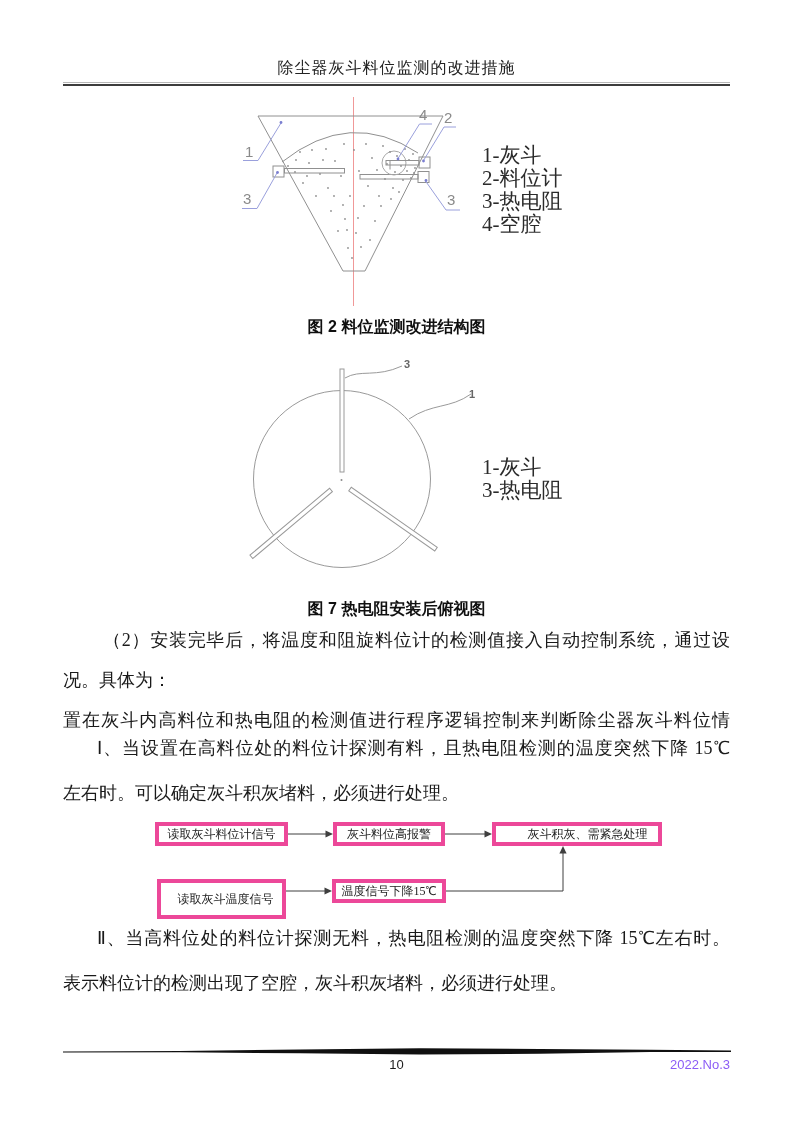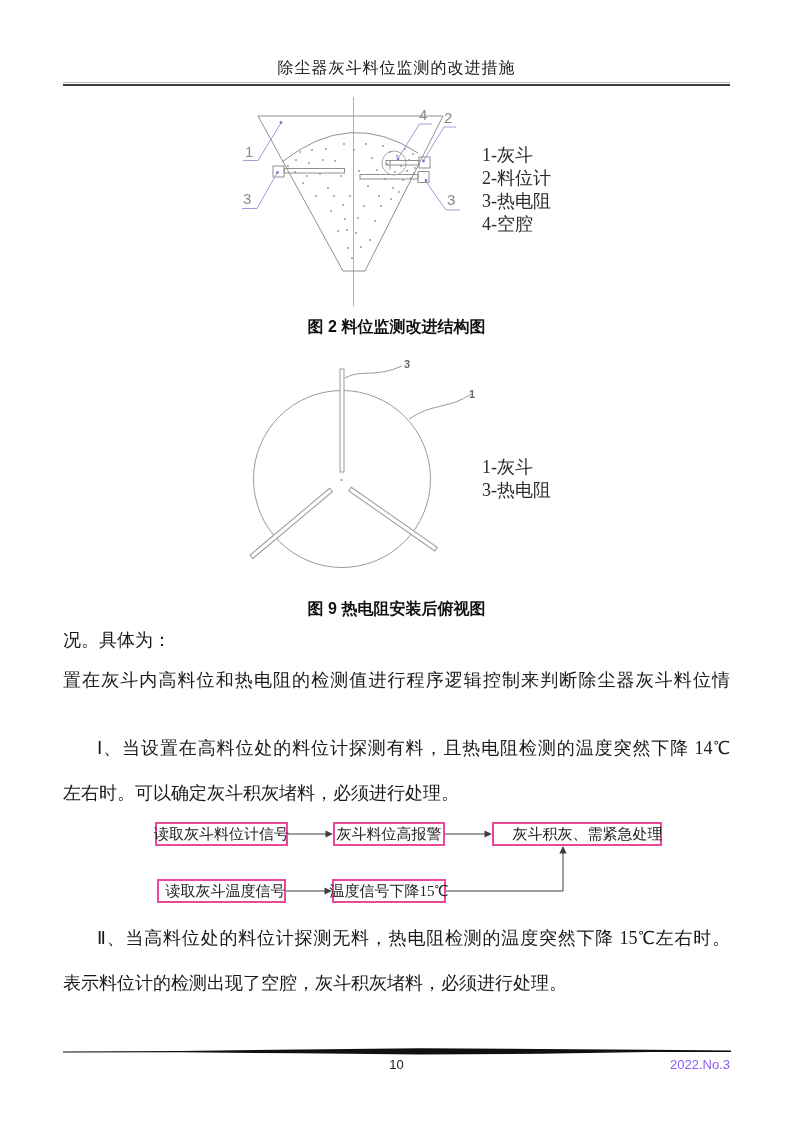--- a/index.html
+++ b/index.html
@@ -10,36 +10,36 @@
   #gfx { position:absolute; left:0; top:0; }
 
   .title { left:0; right:0; top:58px; text-align:center; font-size:16px;
            letter-spacing:1px; color:#222; }
   .rule-light { left:63px; width:667px; top:82px; height:1px; background:#b8b8b8; }
   .rule-dark  { left:63px; width:667px; top:84px; height:2px; background:#3d3d3d; }
 
   .callout2 { font-family:"Liberation Sans", sans-serif; font-size:15px; color:#8a8a8a; }
   .callout3 { font-family:"Liberation Sans", sans-serif; font-size:11px; color:#666;
               font-weight:bold; }
-  .legend { font-size:18px; line-height:23px; color:#2b2b2b; }
+  .legend { font-size:21px; line-height:23px; color:#2b2b2b; }
 
   .caption { left:0; right:0; text-align:center; font-family:"Liberation Sans", sans-serif;
              font-weight:bold; font-size:16px; color:#101010; }
 
   .para { left:63px; width:667px; }
   .pline { white-space:nowrap; text-align:justify; text-align-last:justify;
            font-size:18px; overflow:visible; }
   .pline.last { text-align-last:left; }
   .p1 .pline { height:40px; line-height:40px; }
   .p23 .pline { height:45px; line-height:45px; }
   .ind-a { padding-left:40px; }
   .ind-b { padding-left:34px; }
 
-  .fbox { position:absolute; border:2px solid #ec4899; display:flex; align-items:center;
-          justify-content:center; font-size:15px; white-space:nowrap; color:#222;
+  .fbox { position:absolute; border:4px solid #ec4899; display:flex; align-items:center;
+          justify-content:center; font-size:12px; white-space:nowrap; color:#222;
           background:transparent; }
 
   .footer-page  { left:0; right:0; top:1057px; text-align:center;
                   font-family:Liberation Sans, sans-serif; font-size:13px; color:#1c1c1c; }
   .footer-issue { left:610px; width:120px; top:1057px; text-align:right;
                   font-family:"Liberation Sans", sans-serif; font-size:13px; color:#8b5cf6; }
 </style>
 </head>
 <body>
 
@@ -185,36 +185,37 @@
   <div class="abs caption" style="top:317px;">图 2  料位监测改进结构图</div>
 
   <span class="abs callout3" style="left:404px; top:358px;">3</span>
   <span class="abs callout3" style="left:469px; top:388px;">1</span>
 
   <div class="abs legend" style="left:482px; top:456px;">
     <div>1-灰斗</div>
     <div>3-热电阻</div>
   </div>
 
-  <div class="abs caption" style="top:599px;">图 9  热电阻安装后俯视图</div>
+  <div class="abs caption" style="top:599px;">图 7  热电阻安装后俯视图</div>
 
   <div class="abs para p1" style="top:620px;">
+    <div class="pline ind-a">（2）安装完毕后，将温度和阻旋料位计的检测值接入自动控制系统，通过设</div>
     <div class="pline last">况。具体为：</div>
     <div class="pline">置在灰斗内高料位和热电阻的检测值进行程序逻辑控制来判断除尘器灰斗料位情</div>
   </div>
 
   <div class="abs para p23" style="top:726px;">
-    <div class="pline ind-b">Ⅰ、当设置在高料位处的料位计探测有料，且热电阻检测的温度突然下降 14℃</div>
+    <div class="pline ind-b">Ⅰ、当设置在高料位处的料位计探测有料，且热电阻检测的温度突然下降 15℃</div>
     <div class="pline last">左右时。可以确定灰斗积灰堵料，必须进行处理。</div>
   </div>
 
   <div class="fbox" style="left:155px; top:822px; width:133px; height:24px;">读取灰斗料位计信号</div>
   <div class="fbox" style="left:333px; top:822px; width:112px; height:24px;">灰斗料位高报警</div>
   <div class="fbox" style="left:492px; top:822px; width:170px; height:24px;padding-left:21px;">灰斗积灰、需紧急处理</div>
-  <div class="fbox" style="left:157px; top:879px; width:129px; height:24px;padding-left:8px;">读取灰斗温度信号</div>
+  <div class="fbox" style="left:157px; top:879px; width:129px; height:40px;padding-left:8px;">读取灰斗温度信号</div>
   <div class="fbox" style="left:332px; top:879px; width:114px; height:24px;">温度信号下降15℃</div>
 
   <div class="abs para p23" style="top:916px;">
     <div class="pline ind-b">Ⅱ、当高料位处的料位计探测无料，热电阻检测的温度突然下降 15℃左右时。</div>
     <div class="pline last">表示料位计的检测出现了空腔，灰斗积灰堵料，必须进行处理。</div>
   </div>
 
   <div class="abs footer-page">10</div>
   <div class="abs footer-issue">2022.No.3</div>
 

